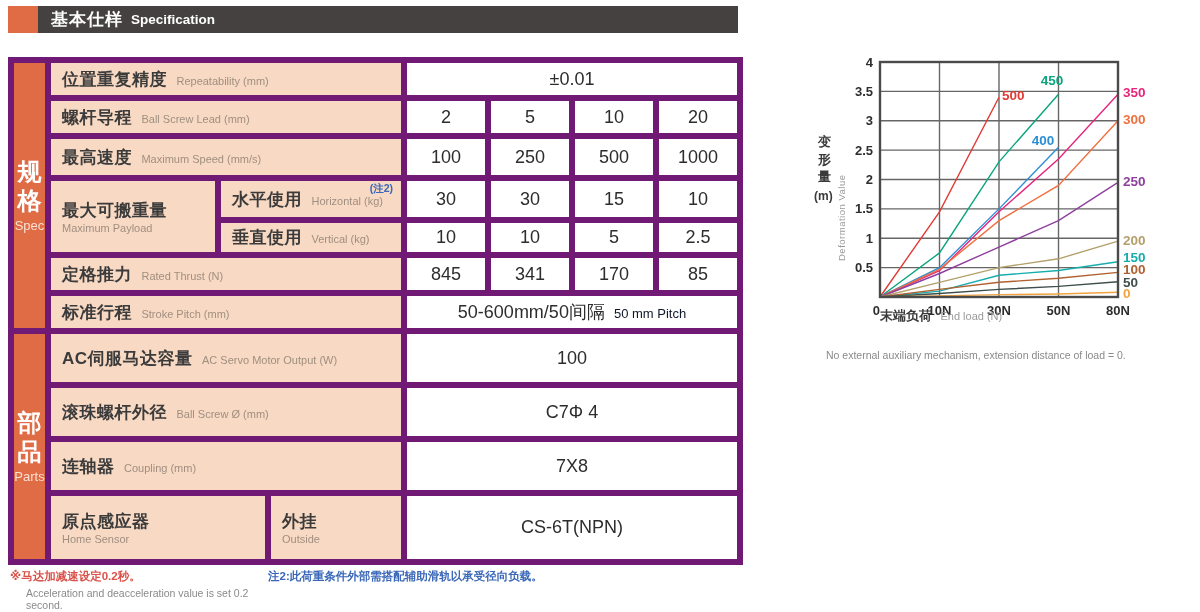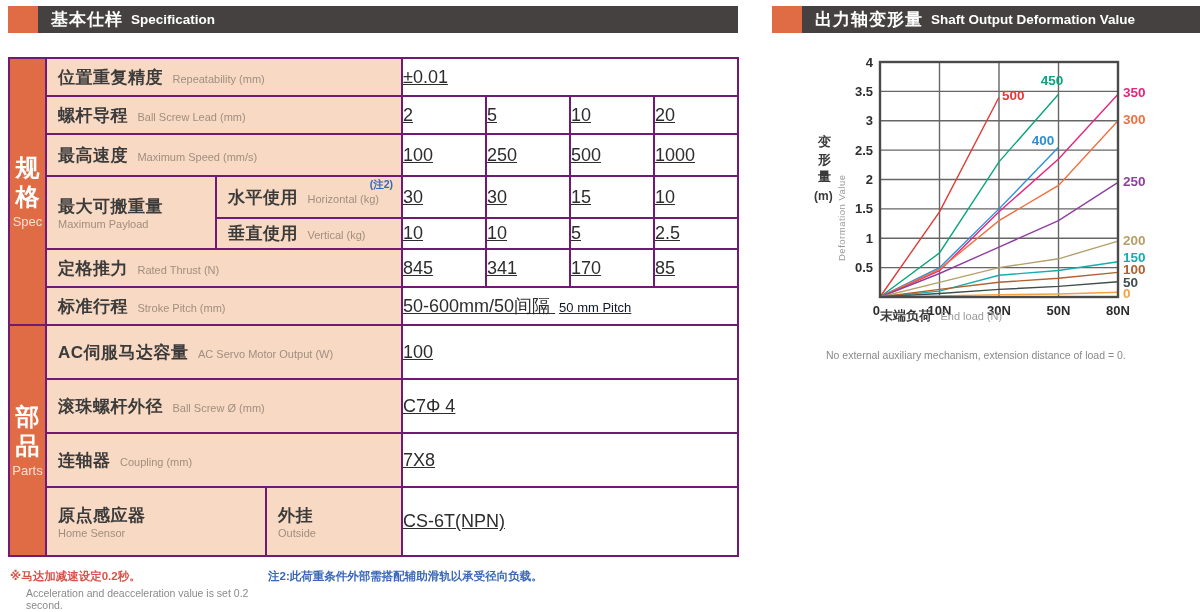--- a/index.html
+++ b/index.html
@@ -10,30 +10,30 @@
   
   .bar { position:absolute; height:27px; background:#454140; display:flex; align-items:center; }
   .bar .sq { width:30px; height:27px; background:#e06c46; flex:0 0 auto; }
   .bar .zh { color:#fff; font-weight:bold; font-size:17px; margin-left:13px; letter-spacing:1px; }
   .bar .en { color:#fff; font-weight:bold; font-size:13.5px; margin-left:8px; }
   #bar-left  { left:8px;   top:6px; width:730px; }
   #bar-right { left:772px; top:6px; width:428px; }
 
   
   table.spec { position:absolute; left:8px; top:57px; border-collapse:collapse; table-layout:fixed; }
-  table.spec td { border:2px solid #701a75; vertical-align:middle; }
+  table.spec td { border:6px solid #701a75; vertical-align:middle; }
   td.side { background:#e06c46; text-align:center; color:#fff; }
   td.side .vzh { width:1em; margin:0 auto; font-size:24px; font-weight:bold; line-height:1.18;
                  word-break:break-all; letter-spacing:0; }
   td.side .ven { font-size:13px; margin-top:3px; color:#f8e0d2; }
   td.lab { background:#f8d9c3; padding:3px 6px 3px 11px; }
   td.lab .zh { font-size:17px; font-weight:bold; color:#3b3b3b; letter-spacing:0.5px; }
   td.lab .en { font-size:11px; color:#a08f80; margin-left:5px; }
   td.lab .zh.blk, td.lab .en.blk { display:block; margin-left:0; }
-  td.val { background:#fff; text-align:left; font-size:18px; color:#2d2d2d;text-decoration:underline; }
+  td.val { background:#fff; text-align:center; font-size:18px; color:#2d2d2d; }
   td.val .sub { font-size:13px; color:#0f172a; margin-left:4px; font-weight:normal; }
   td.pos { position:relative; }
   .note2-sup { position:absolute; top:1px; right:8px; font-size:10.5px; color:#3a67b8; font-weight:bold; }
 
   .r38{height:38px} .r42{height:42px} .r41{height:25px} .r54{height:54px} .r69{height:69px}
 
   
   .fnote { position:absolute; top:569px; }
   #fnote1 { left:10px; width:250px; }
   #fnote2 { left:268px; width:470px; }
@@ -197,25 +197,20 @@
     </table>
 
   <div class="fnote" id="fnote1">
     <div class="nzh">※马达加减速设定0.2秒。</div>
     <div class="nen">Acceleration and deacceleration value is set 0.2 second.</div>
   </div>
   <div class="fnote" id="fnote2">
     <div class="nzh">注2:此荷重条件外部需搭配辅助滑轨以承受径向负载。</div>
   </div>
 
-  <div class="bar" id="bar-right">
-    <div class="sq"></div>
-    <span class="zh">出力轴变形量</span>
-    <span class="en">Shaft Output Deformation Value</span>
-  </div>
 
   <div id="chart-wrap">
     <svg id="chart-svg" width="360" height="270" viewBox="0 0 360 270">
         <line x1="40" y1="41.375" x2="278" y2="41.375" stroke="#666" stroke-width="1.4"></line>
         <line x1="40" y1="70.75" x2="278" y2="70.75" stroke="#666" stroke-width="1.4"></line>
         <line x1="40" y1="100.125" x2="278" y2="100.125" stroke="#666" stroke-width="1.4"></line>
         <line x1="40" y1="129.5" x2="278" y2="129.5" stroke="#666" stroke-width="1.4"></line>
         <line x1="40" y1="158.875" x2="278" y2="158.875" stroke="#666" stroke-width="1.4"></line>
         <line x1="40" y1="188.25" x2="278" y2="188.25" stroke="#666" stroke-width="1.4"></line>
         <line x1="40" y1="217.625" x2="278" y2="217.625" stroke="#666" stroke-width="1.4"></line>

